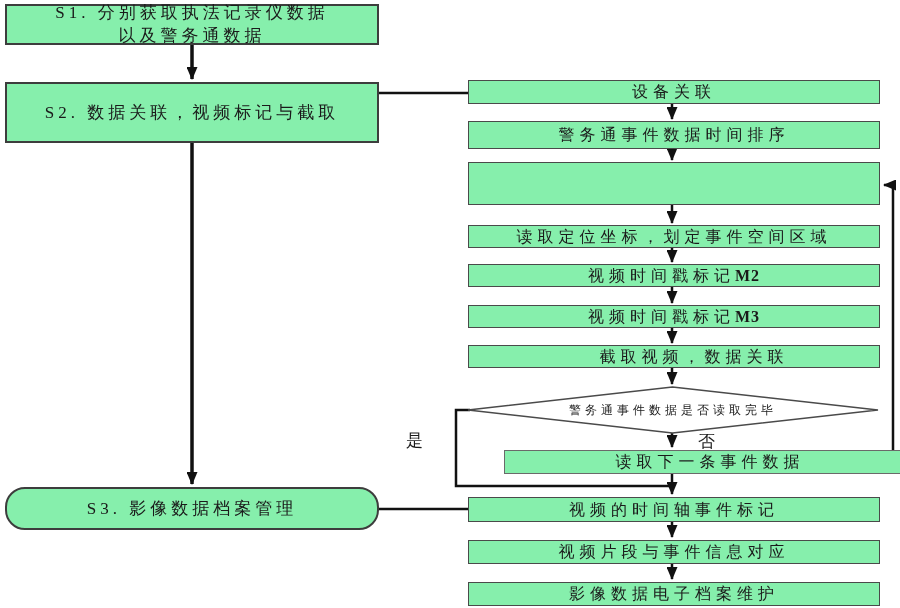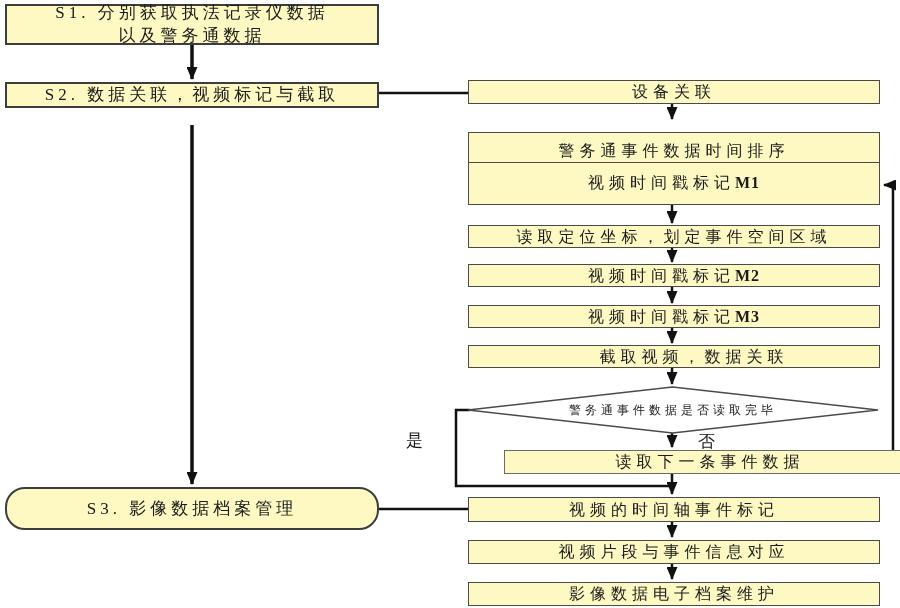--- a/index.html
+++ b/index.html
@@ -16,21 +16,21 @@
   }
   .canvas{
     position:relative;
     width:900px;height:608px;
     background:var(--bg);
     overflow:hidden;
   }
   .wires{position:absolute;left:0;top:0;width:900px;height:608px;}
   .box{
     position:absolute;
-    background:#fef9c3;
+    background:#86efac;
     border:1.5px solid var(--border);
     display:flex;align-items:center;justify-content:center;
     text-align:center;
     font-size:16px;
     letter-spacing:5px;
     line-height:1.25;
     white-space:nowrap;
   }
   .box b{font-weight:bold;letter-spacing:1px;}
   .left-col{
@@ -89,38 +89,37 @@
     <path d="M470 410 H456 V486 H673" stroke="#111111" stroke-width="2.5" fill="none"></path>
 
     <polygon points="672.5,387 878,410 672.5,433 468,410" fill="#ffffff" stroke="#4a4a4a" stroke-width="1.5"></polygon>
   </svg>
 
   <div class="box left-col two-line" style="top:4px;height:41px;">
     <div>S1. 分别获取执法记录仪数据</div>
     <div>以及警务通数据</div>
   </div>
 
-  <div class="box left-col" style="top:82px;height:26px;">
+  <div class="box left-col" style="top:82px;height:61px;">
     <span>S2. 数据关联，视频标记与截取</span>
   </div>
 
   <div class="box left-col" style="top:487px;height:43px;border-radius:20px;">
     <span>S3. 影像数据档案管理</span>
   </div>
 
   <div class="box rbox" style="top:80px;height:24px;">
     <span>设备关联</span>
   </div>
 
-  <div class="box rbox" style="top:132px;height:37px;text-align:right;">
+  <div class="box rbox" style="top:121px;height:28px;text-align:right;">
     <span>警务通事件数据时间排序</span>
   </div>
 
   <div class="box rbox two-line" style="top:162px;height:43px;">
-    <div><span>视频时间戳标记</span><b>M1</b></div>
   </div>
 
   <div class="box rbox" style="top:225px;height:23px;">
     <span>读取定位坐标，划定事件空间区域</span>
   </div>
 
   <div class="box rbox" style="top:264px;height:23px;">
     <span>视频时间戳标记</span>
       <b>M2</b>
   </div>

